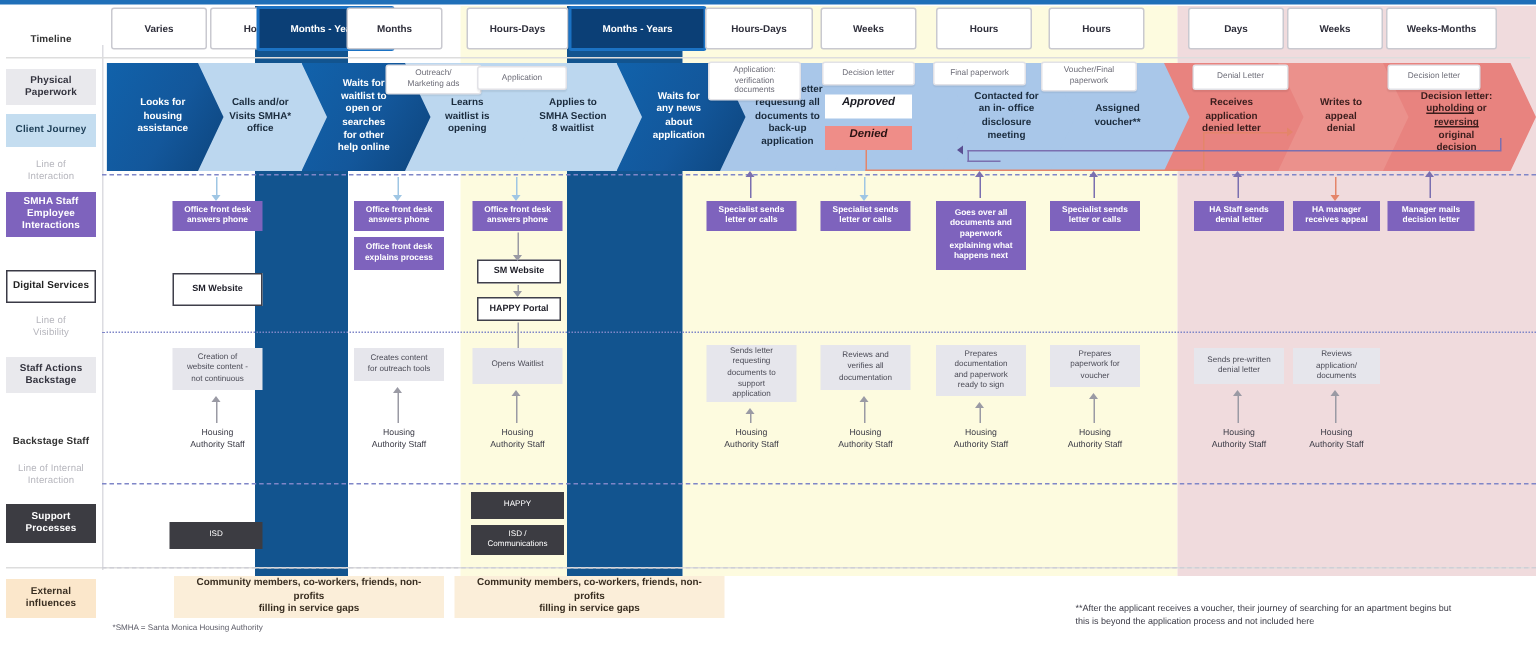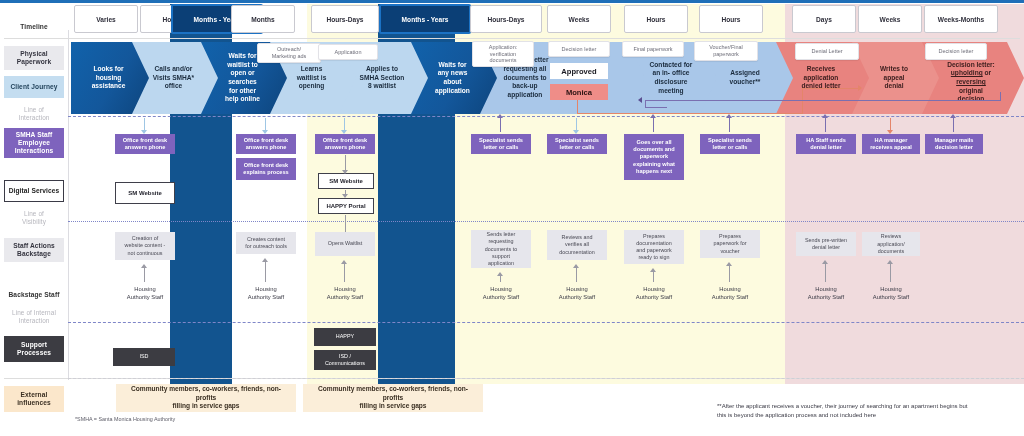--- a/index.html
+++ b/index.html
@@ -44,22 +44,22 @@
   .chev.c-pink{background:#e8837f;color:#3a1d1d;}
   .chev.c-pink2{background:#eb918c;color:#3a1d1d;}
 
   
   .pchip{position:absolute;background:#fff;border:1px solid #e2e2e7;border-radius:2px;
          display:flex;align-items:center;justify-content:center;text-align:center;
          font-size:5.5px;color:#6d6d78;line-height:1.25;padding:2px;box-sizing:border-box;
          box-shadow:0 1px 1px rgba(0,0,0,.07);}
 
   
-  .dbox{position:absolute;display:flex;align-items:center;justify-content:center;
-        font-size:7.6px;font-weight:bold;text-align:center;}
+  .dbox{position:absolute;display:flex;align-items:flex-start;justify-content:center;
+        font-size:7.6px;font-weight:bold;text-align:center;font-style:italic;}
   .dbox.approved{background:#ffffff;color:#1a1a22;}
   .dbox.denied{background:#ef8d88;color:#2b1313;}
 
   
   .dline{position:absolute;height:0;}
   .d-interaction{border-top:1.2px dashed #7f86c8;}
   .d-visibility{border-top:1.4px dotted #7f86c8;}
   .d-internal{border-top:1.2px dashed #7f86c8;}
   .d-grey{border-top:1px dashed #cfcfd6;}
 
@@ -257,21 +257,21 @@
   <div class="pchip" style="left:622px;top:41px;width:62px;height:16px;white-space:pre-line;"><span>Final paperwork</span></div>
   <div class="pchip" style="left:694px;top:41px;width:64px;height:20px;white-space:pre-line;"><span>Voucher/Final
 paperwork</span></div>
   <div class="pchip" style="left:795px;top:43px;width:64px;height:17px;white-space:pre-line;"><span>Denial Letter</span></div>
   <div class="pchip" style="left:925px;top:43px;width:62px;height:17px;white-space:pre-line;"><span>Decision letter</span></div>
 
   <div class="dbox approved" style="left:550px;top:63px;width:58px;height:16px;">
       <span>Approved</span>
     </div>
   <div class="dbox denied" style="left:550px;top:84px;width:58px;height:16px;">
-      <span>Monica</span>
+      <span>Denied</span>
     </div>
 
   <div class="conn orange" style="left:577px;top:100px;width:1px;height:14px;"></div>
   <div class="conn orange" style="left:577px;top:113px;width:226px;height:1px;"></div>
   <div class="conn orange" style="left:802px;top:88px;width:1px;height:26px;"></div>
   <div class="conn orange" style="left:802px;top:88px;width:56px;height:1px;"></div>
   <div class="arrowhead ah-right" style="left:858px;top:85px;"></div>
 
   <div class="conn" style="left:645px;top:100px;width:355px;height:1px;"></div>
   <div class="conn" style="left:1000px;top:92px;width:1px;height:9px;"></div>

